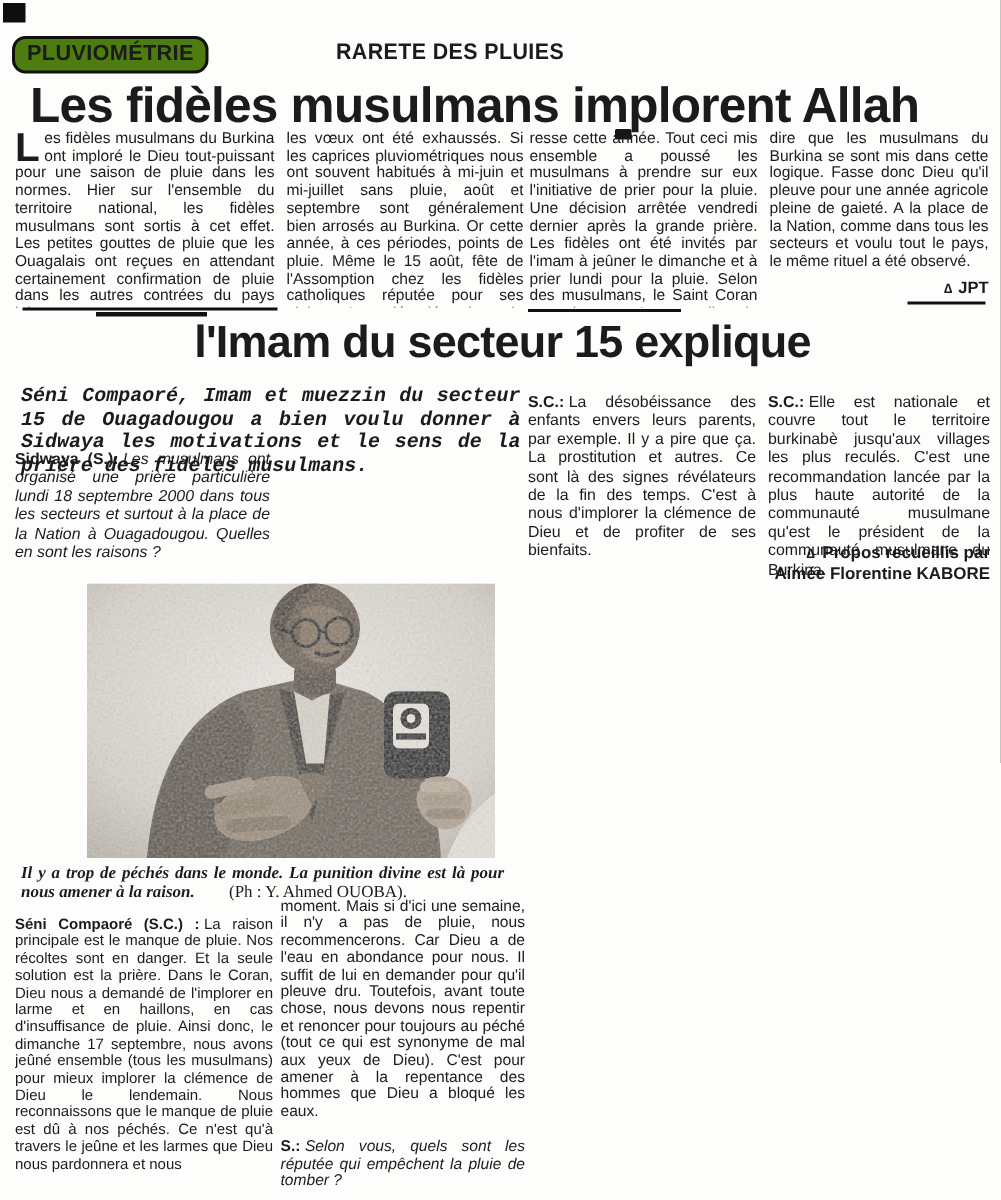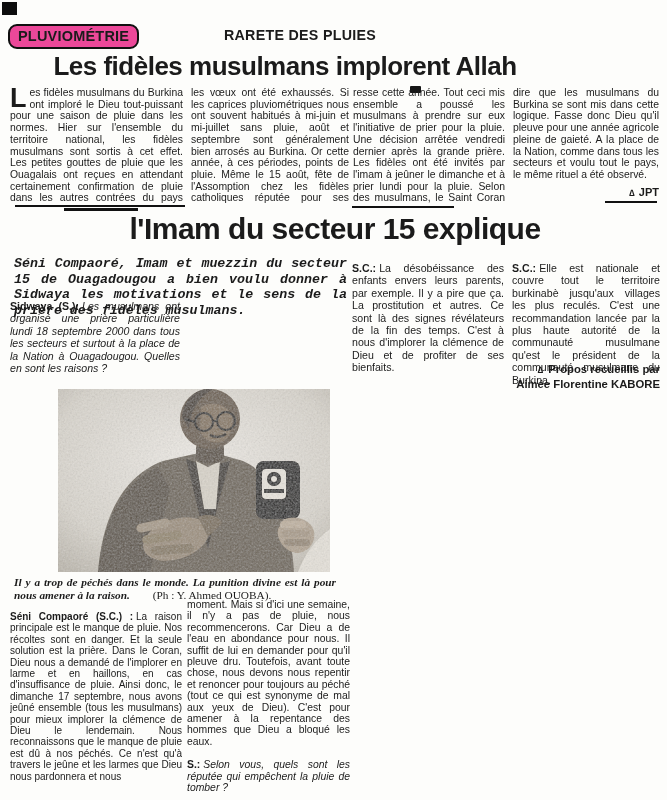--- a/index.html
+++ b/index.html
@@ -7,30 +7,30 @@
     position:relative;width:667px;height:800px;margin:0 auto;
     background:#fdfdfb;overflow:hidden;color:#1b1b1b;
     font-family:"Liberation Sans",sans-serif;
   }
   .abs{position:absolute;}
   
   .corner-mark{left:2px;top:2px;width:15px;height:13px;background:#0d0d0d;}
   .kicker{
     left:8px;top:24px;border:2.5px solid #101010;border-radius:9px;
     padding:2px 8px 3px;font-weight:bold;font-size:14.5px;letter-spacing:.2px;
-    background:#ec4899;white-space:nowrap;
+    background:#4d7c0f;white-space:nowrap;
   }
   .overline{
     left:170px;top:26px;width:260px;text-align:center;
     font-weight:bold;font-size:15px;letter-spacing:.3px;
     transform:scaleX(.95);
   }
   .main-title{
     left:20px;top:51px;width:530px;text-align:center;
-    font-weight:bold;font-size:26px;letter-spacing:-.5px;white-space:nowrap;
+    font-weight:bold;font-size:33px;letter-spacing:-.5px;white-space:nowrap;
   }
   
   .col{font-size:10.4px;line-height:11.7px;text-align:justify;overflow:hidden;}
   .a1c1{left:10px;top:87px;width:173px;height:118px;}
   .a1c2{left:191px;top:87px;width:158px;height:118px;}
   .a1c3{left:353px;top:87px;width:152px;height:118px;}
   .a1c4{left:513px;top:87px;width:146px;height:100px;}
   .dropcap{
     float:left;font-size:27px;line-height:21px;font-weight:bold;
     margin:1px 3px 0 0;

